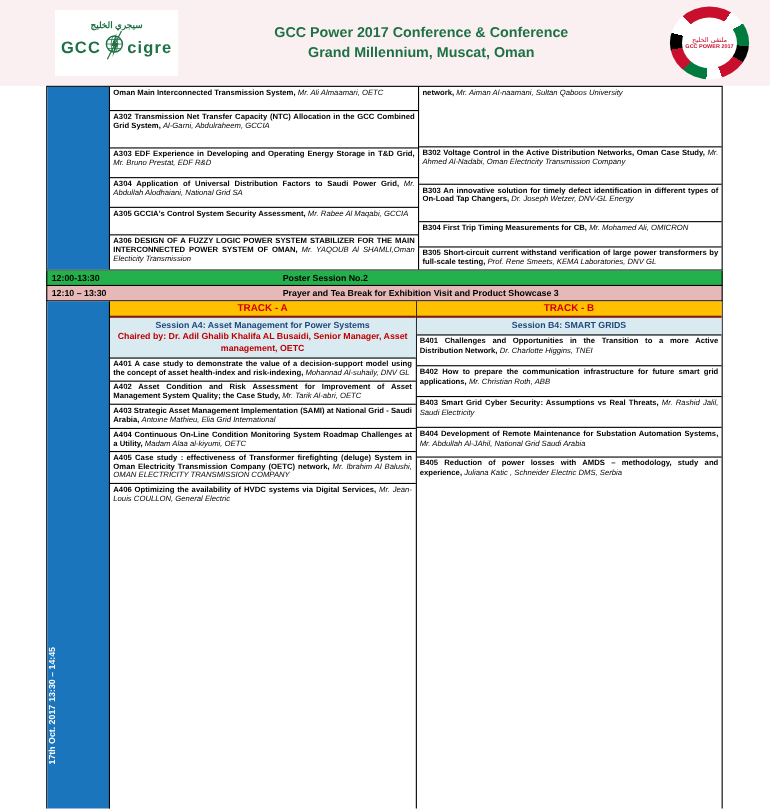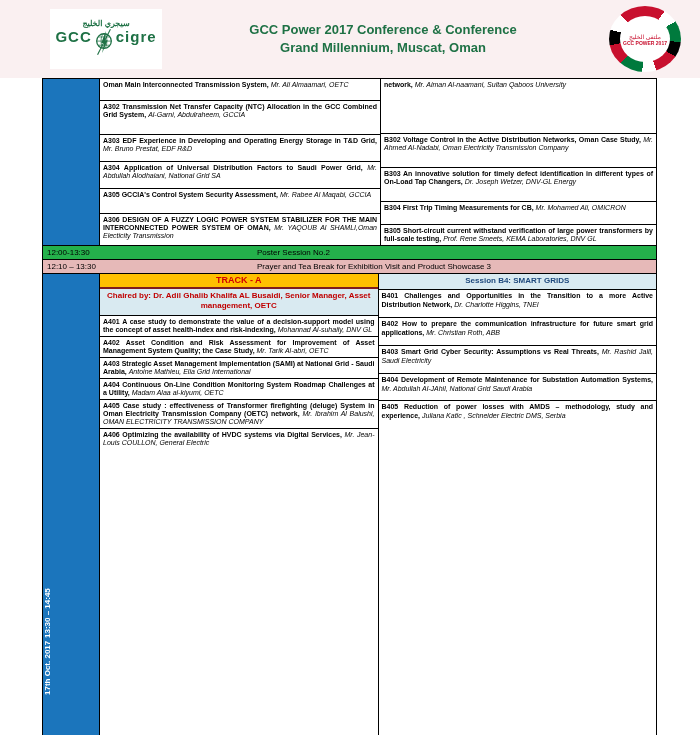--- a/index.html
+++ b/index.html
@@ -3,21 +3,21 @@
 <meta charset="utf-8">
 <style>
   * { margin:0; padding:0; box-sizing:border-box; }
   body { background:#fff; font-family:"Liberation Sans", sans-serif; }
   .page { width:700px; height:735px; background:#fff; position:relative; overflow:hidden; }
 
   
   .header { height:78px; background:#FAF0F1; display:flex; align-items:center; padding:0 10px 0 50px; }
   .logo-left { width:112px; height:60px; background:#fff; display:flex; flex-direction:column; align-items:center; justify-content:center; }
   .logo-left .arabic { color:#1E7145; font-size:8px; font-weight:bold; letter-spacing:1px; }
-  .logo-left .row { display:flex; align-items:flex-start; gap:1px; }
+  .logo-left .row { display:flex; align-items:center; gap:1px; }
   .logo-left .gcc, .logo-left .cigre { color:#1E7145; font-weight:bold; font-size:15px; letter-spacing:1px; }
   .title-block { flex:1; text-align:center; color:#1E7145; font-weight:bold; line-height:1.35; }
   .title-block .l1 { font-size:13px; }
   .title-block .l2 { font-size:13px; }
   .title-block .l3 { font-size:12.5px; }
   .logo-right { width:82px; height:72px; position:relative; display:flex; align-items:center; justify-content:center; margin-right:4px;}
   .ring { width:72px; height:66px; border-radius:50%;
     background:conic-gradient(#c8102e 0 35deg,#fff 35deg 60deg,#007a3d 60deg 95deg,#000 95deg 120deg,#c8102e 120deg 160deg,#fff 160deg 185deg,#007a3d 185deg 225deg,#c8102e 225deg 260deg,#000 260deg 285deg,#fff 285deg 315deg,#c8102e 315deg 360deg);
     position:relative; }
   .ring-center { position:absolute; left:11px; top:10px; width:50px; height:46px; background:#fff; border-radius:50%; display:flex; flex-direction:column; align-items:center; justify-content:center; text-align:center; }
@@ -42,21 +42,21 @@
   .morning .colA .paper:nth-child(2){ min-height:34px; }
   .morning .colA .paper:nth-child(3){ min-height:27px; }
   .morning .colA .paper:nth-child(4){ min-height:27px; }
   .morning .colA .paper:nth-child(5){ min-height:25px; }
   .morning .colB .paper:nth-child(1){ min-height:55px; }
   .morning .colB .paper:nth-child(2){ min-height:34px; }
   .morning .colB .paper:nth-child(3){ min-height:34px; }
   .morning .colB .paper:nth-child(4){ min-height:23px; }
 
   
-  .band { display:flex; align-items:center; min-height:14px; font-size:8px; font-weight:normal; color:#000; padding:1px 4px; }
+  .band { display:flex; align-items:center; min-height:14px; font-size:8px; font-weight:bold; color:#000; padding:1px 4px; }
   .band .time { width:70px; flex-shrink:0; }
   .band .lbl-offset { margin-left:140px; }
   .green { background:#24B14B; }
   .pink  { background:#E6B9B8; }
 
   
   .afternoon { display:flex; align-items:stretch; }
   .a-sidebar { width:57px; background:#1B75BC; border-right:1px solid #000; }
   .vtext { height:100%; display:flex; align-items:center; justify-content:center; writing-mode:vertical-rl; transform:rotate(180deg); color:#fff; font-weight:bold; font-size:8px; gap:3px; }
   .track { flex:1; display:flex; flex-direction:column; }
@@ -143,32 +143,34 @@
     <div class="afternoon btab no-top">
       <div class="a-sidebar">
         <div class="vtext">
           <div>17th Oct. 2017</div>
           <div>13:30 – 14:45</div>
         </div>
       </div>
       <div class="track first">
         <div class="track-head">TRACK - A</div>
         <div class="session-head">
+          <div class="session-title">Session A4:  Asset Management for Power Systems</div>
           <div class="session-chair">Chaired by:  Dr. Adil Ghalib Khalifa AL Busaidi, Senior Manager, Asset management, OETC</div>
         </div>
         <div class="colA2 track">
             <div class="paper"><span class="pb">A401 A case study to demonstrate the value of a decision-support model using the concept of asset health-index and risk-indexing,</span> <span class="pi">Mohannad Al-suhaily, DNV GL</span></div>
             <div class="paper"><span class="pb">A402  Asset  Condition  and  Risk  Assessment  for Improvement of Asset Management System Quality; the Case Study,</span> <span class="pi">Mr. Tarik Al-abri, OETC</span></div>
             <div class="paper"><span class="pb">A403 Strategic Asset Management Implementation (SAMI) at National Grid - Saudi Arabia,</span> <span class="pi">Antoine Mathieu, Elia Grid International</span></div>
             <div class="paper"><span class="pb">A404 Continuous On-Line Condition Monitoring System Roadmap Challenges at a Utility,</span> <span class="pi">Madam Alaa al-kiyumi, OETC</span></div>
             <div class="paper"><span class="pb">A405 Case study : effectiveness of Transformer firefighting (deluge) System in Oman Electricity Transmission Company (OETC) network,</span> <span class="pi">Mr. Ibrahim Al Balushi, OMAN ELECTRICITY TRANSMISSION COMPANY</span></div>
             <div class="paper"><span class="pb">A406 Optimizing the availability of HVDC systems via Digital Services,</span> <span class="pi">Mr. Jean-Louis COULLON, General Electric</span></div>
           </div>
       </div>
       <div class="track">
+        <div class="track-head">TRACK - B</div>
         <div class="session-head">
           <div class="session-title">Session B4:  SMART GRIDS</div>
         </div>
         <div class="colB2 track">
             <div class="paper"><span class="pb">B401 Challenges and Opportunities in the Transition to a more Active Distribution Network,</span> <span class="pi">Dr. Charlotte Higgins, TNEI</span></div>
             <div class="paper"><span class="pb">B402 How to prepare the communication infrastructure for future smart grid applications,</span> <span class="pi">Mr. Christian Roth, ABB</span></div>
             <div class="paper"><span class="pb">B403 Smart Grid Cyber Security: Assumptions vs Real Threats,</span> <span class="pi">Mr. Rashid Jalil, Saudi Electricity</span></div>
             <div class="paper"><span class="pb">B404 Development of Remote Maintenance for Substation Automation Systems,</span> <span class="pi">Mr. Abdullah  Al-JAhil, National Grid Saudi Arabia</span></div>
             <div class="paper"><span class="pb">B405 Reduction of power losses with AMDS – methodology, study and experience,</span> <span class="pi">Juliana Katic , Schneider Electric DMS, Serbia</span></div>
           </div>

